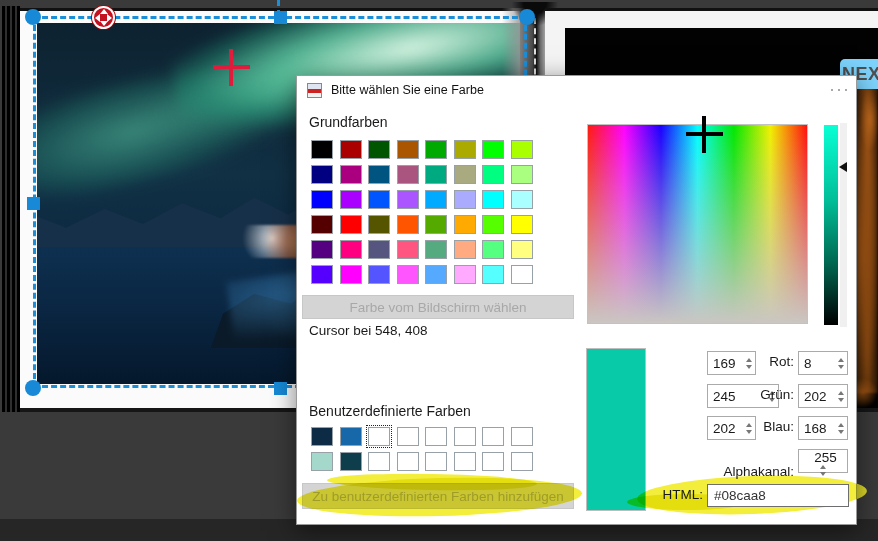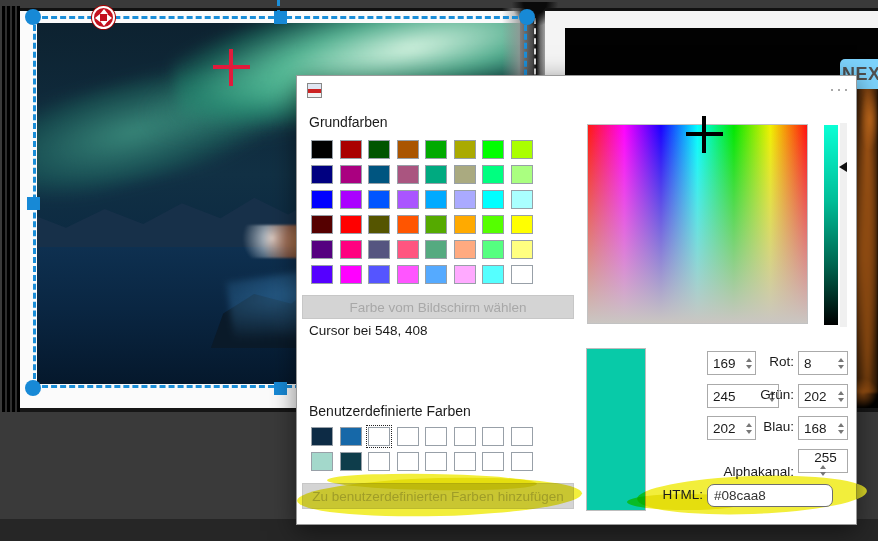--- a/index.html
+++ b/index.html
@@ -181,20 +181,21 @@
   </div>
   <div class="abs next-dots">
       <i></i>
       <i></i>
       <i></i>
     </div>
 
   <div class="abs dialog">
     <div class="abs titlebar">
       <span class="app-icon"></span>
+      <span class="dlg-title">Bitte wählen Sie eine Farbe</span>
     </div>
 
     <div class="abs sec-label" style="left:12px;top:38px;">Grundfarben</div>
     <div class="abs cgrid" style="left:14px;top:64px;">
         <div class="swatch" style="background: rgb(0, 0, 0);"></div>
         <div class="swatch" style="background: rgb(170, 0, 0);"></div>
         <div class="swatch" style="background: rgb(0, 85, 0);"></div>
         <div class="swatch" style="background: rgb(170, 85, 0);"></div>
         <div class="swatch" style="background: rgb(0, 170, 0);"></div>
         <div class="swatch" style="background: rgb(170, 170, 0);"></div>
@@ -333,18 +334,18 @@
       <span class="sv">255</span>
       <span class="arrows">
           <i class="up"></i>
           <i class="dn"></i>
         </span>
     </div>
 
     <div class="abs hl" style="left:340px;top:400px;width:230px;height:38px;transform:rotate(-2deg);"></div>
     <div class="abs hl" style="left:330px;top:418px;width:120px;height:16px;"></div>
     <div class="abs flabel" style="left:330px;top:411px;width:76px;z-index:4;">HTML:</div>
-    <div class="abs html-input" style="left:410px;top:408px;width:126px;border-radius:7px;">
+    <div class="abs html-input" style="left:410px;top:408px;width:142px;">
       <span>#08caa8</span>
     </div>
   </div>
 
 </div>
 
 </body></html>

